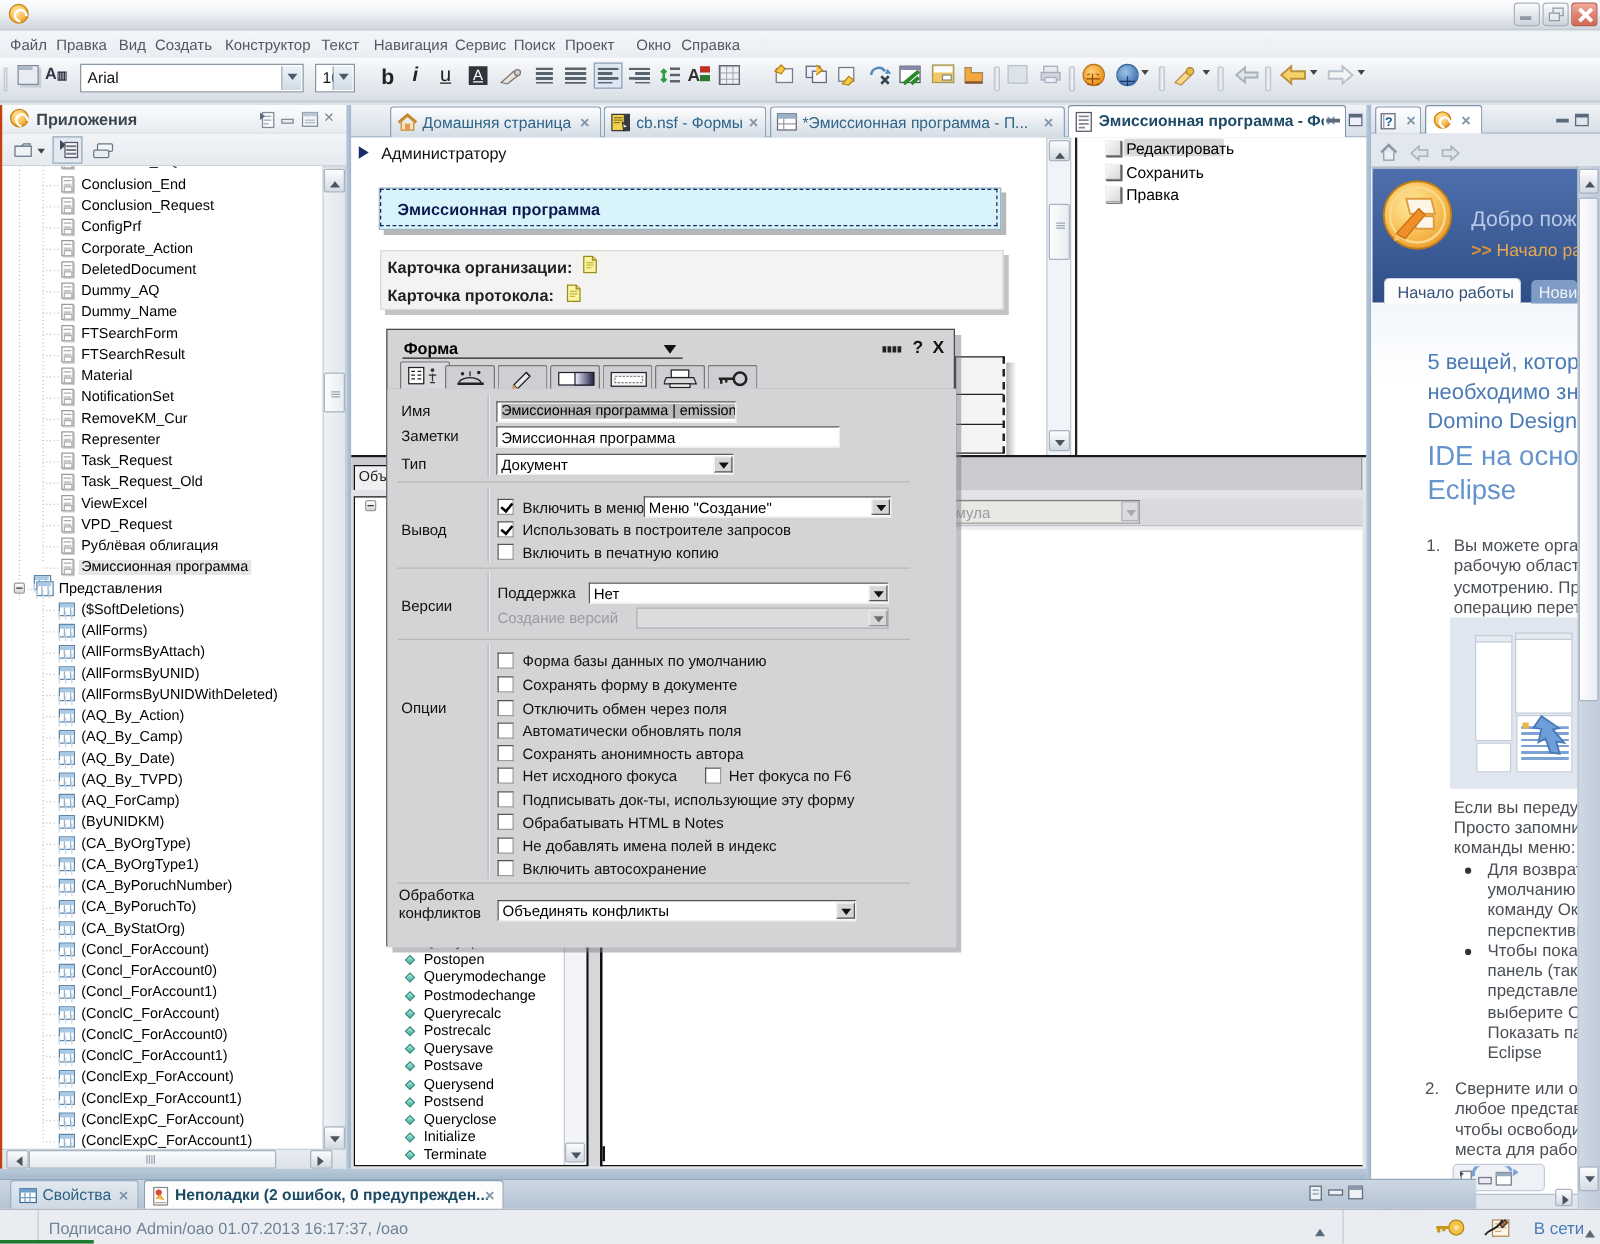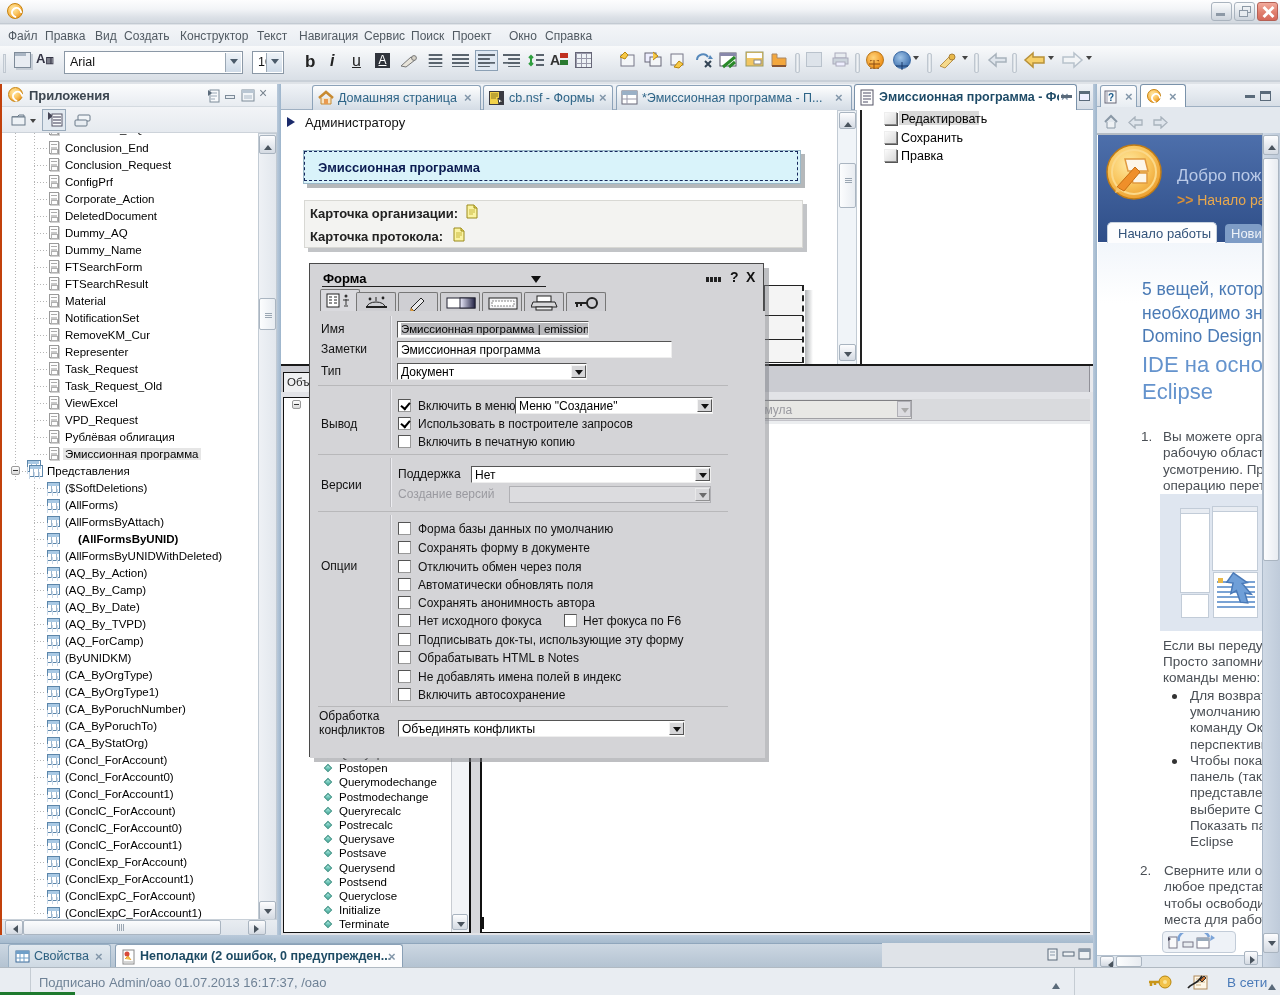--- a/index.html
+++ b/index.html
@@ -376,21 +376,21 @@
           <span style="position:absolute;left:63px;top:2px;">(AllForms)</span>
         </div>
 <div class="trow" style="top:381px;left:0;width:277px;">
           <i class="doth" style="left:32px;top:8px;width:12px;"></i>
           <i class="ticon-view" style="left:45px;top:2px;"></i>
           <span style="position:absolute;left:63px;top:2px;">(AllFormsByAttach)</span>
         </div>
 <div class="trow" style="top:398px;left:0;width:277px;">
           <i class="doth" style="left:32px;top:8px;width:12px;"></i>
           <i class="ticon-view" style="left:45px;top:2px;"></i>
-          <span style="position:absolute;left:76px;top:2px;font-weight:bold;">(AllFormsByUNID)</span>
+          <span style="position:absolute;left:63px;top:2px;">(AllFormsByUNID)</span>
         </div>
 <div class="trow" style="top:415px;left:0;width:277px;">
           <i class="doth" style="left:32px;top:8px;width:12px;"></i>
           <i class="ticon-view" style="left:45px;top:2px;"></i>
           <span style="position:absolute;left:63px;top:2px;">(AllFormsByUNIDWithDeleted)</span>
         </div>
 <div class="trow" style="top:432px;left:0;width:277px;">
           <i class="doth" style="left:32px;top:8px;width:12px;"></i>
           <i class="ticon-view" style="left:45px;top:2px;"></i>
           <span style="position:absolute;left:63px;top:2px;">(AQ_By_Action)</span>
@@ -910,21 +910,21 @@
  <div class="sb-thumb" style="left:166px;top:74px;width:16px;height:403px;background:linear-gradient(90deg,#fdfdfe,#e8ecf1);"></div>
  <div class="sb-btn sb-down" style="left:166px;top:849px;width:16px;height:20px;"></div>
 
  <div class="abs" style="left:0px;top:871px;width:165px;height:12px;background:#dfe6ee;border-top:1px solid #b5c2d0;"></div>
  <div class="sb-btn sb-left" style="left:3px;top:872px;width:14px;height:11px;"></div>
  <div class="sb-thumb" style="left:19px;top:872px;width:26px;height:11px;"></div>
  <div class="sb-btn sb-right" style="left:147px;top:867px;width:14px;height:14px;"></div>
 </div>
 
 <div class="frame" style="left:0px;top:935px;width:1093px;height:8px;background:linear-gradient(180deg,#b9c9da,#a5bacd);"></div>
-<div id="btabs" style="position:absolute;left:0px;top:943px;width:882px;height:24px;background:linear-gradient(180deg,#ccd7e2,#b4c3d2);border-top:1px solid #8fa6bc;">
+<div id="btabs" style="position:absolute;left:0px;top:943px;width:1181px;height:24px;background:linear-gradient(180deg,#ccd7e2,#b4c3d2);border-top:1px solid #8fa6bc;">
  <div class="abs" style="left:8px;top:0px;width:103px;height:24px;background:linear-gradient(180deg,#e2e9ef,#cdd8e2);border:1px solid #9ab0c4;border-bottom:none;border-radius:3px 3px 0 0;">
   <svg style="position:absolute;left:6px;top:5px;" width="15" height="13">
           <rect x="1" y="1" width="13" height="11" fill="#fff" stroke="#3a6a9a"></rect>
           <rect x="1" y="1" width="13" height="3" fill="#6f9fc8"></rect>
           <path d="M5 4 v8 M9 4 v8 M1 8 h13" stroke="#6f9fc8"></path>
         </svg>
   <span style="position:absolute;left:25px;top:4px;font-size:12.5px;color:#2d6080;">Свойства</span>
   <i class="tabx" style="left:86px;top:4px;">×</i>
       </div>
  <div class="abs" style="left:115px;top:0px;width:288px;height:24px;background:#fdfdfe;border:1px solid #8aa0b6;border-bottom:none;border-radius:3px 3px 0 0;">

